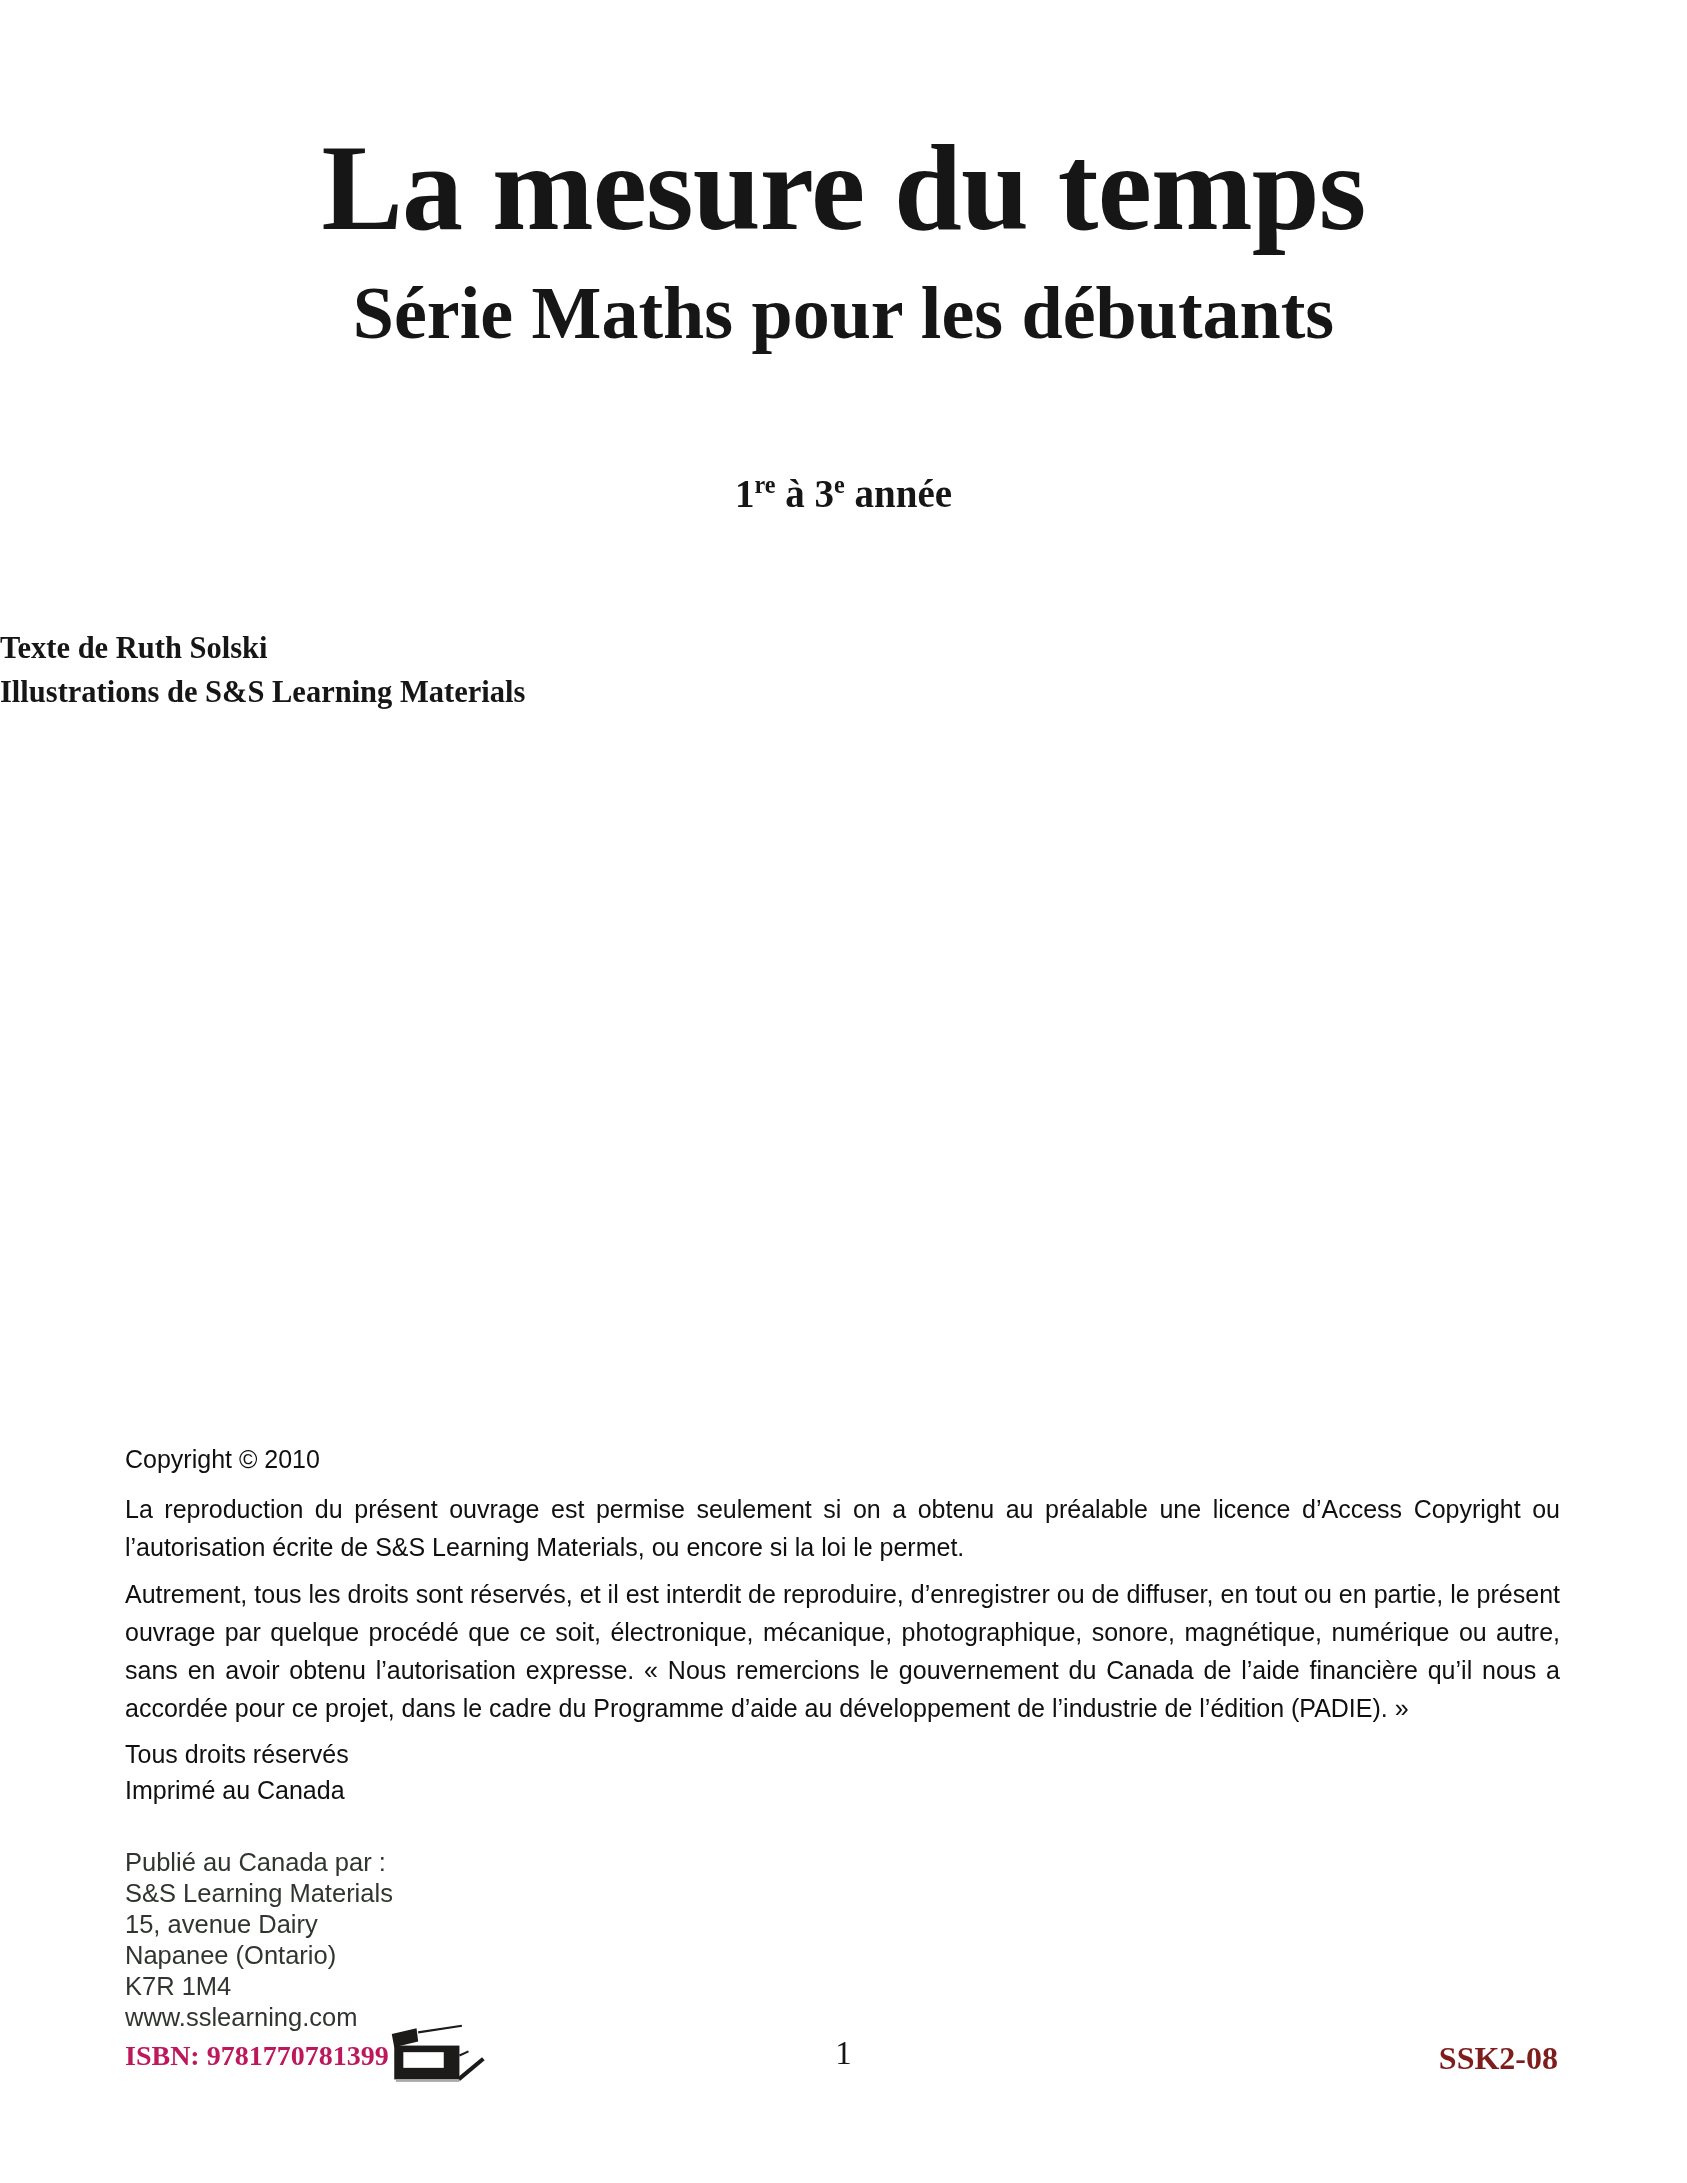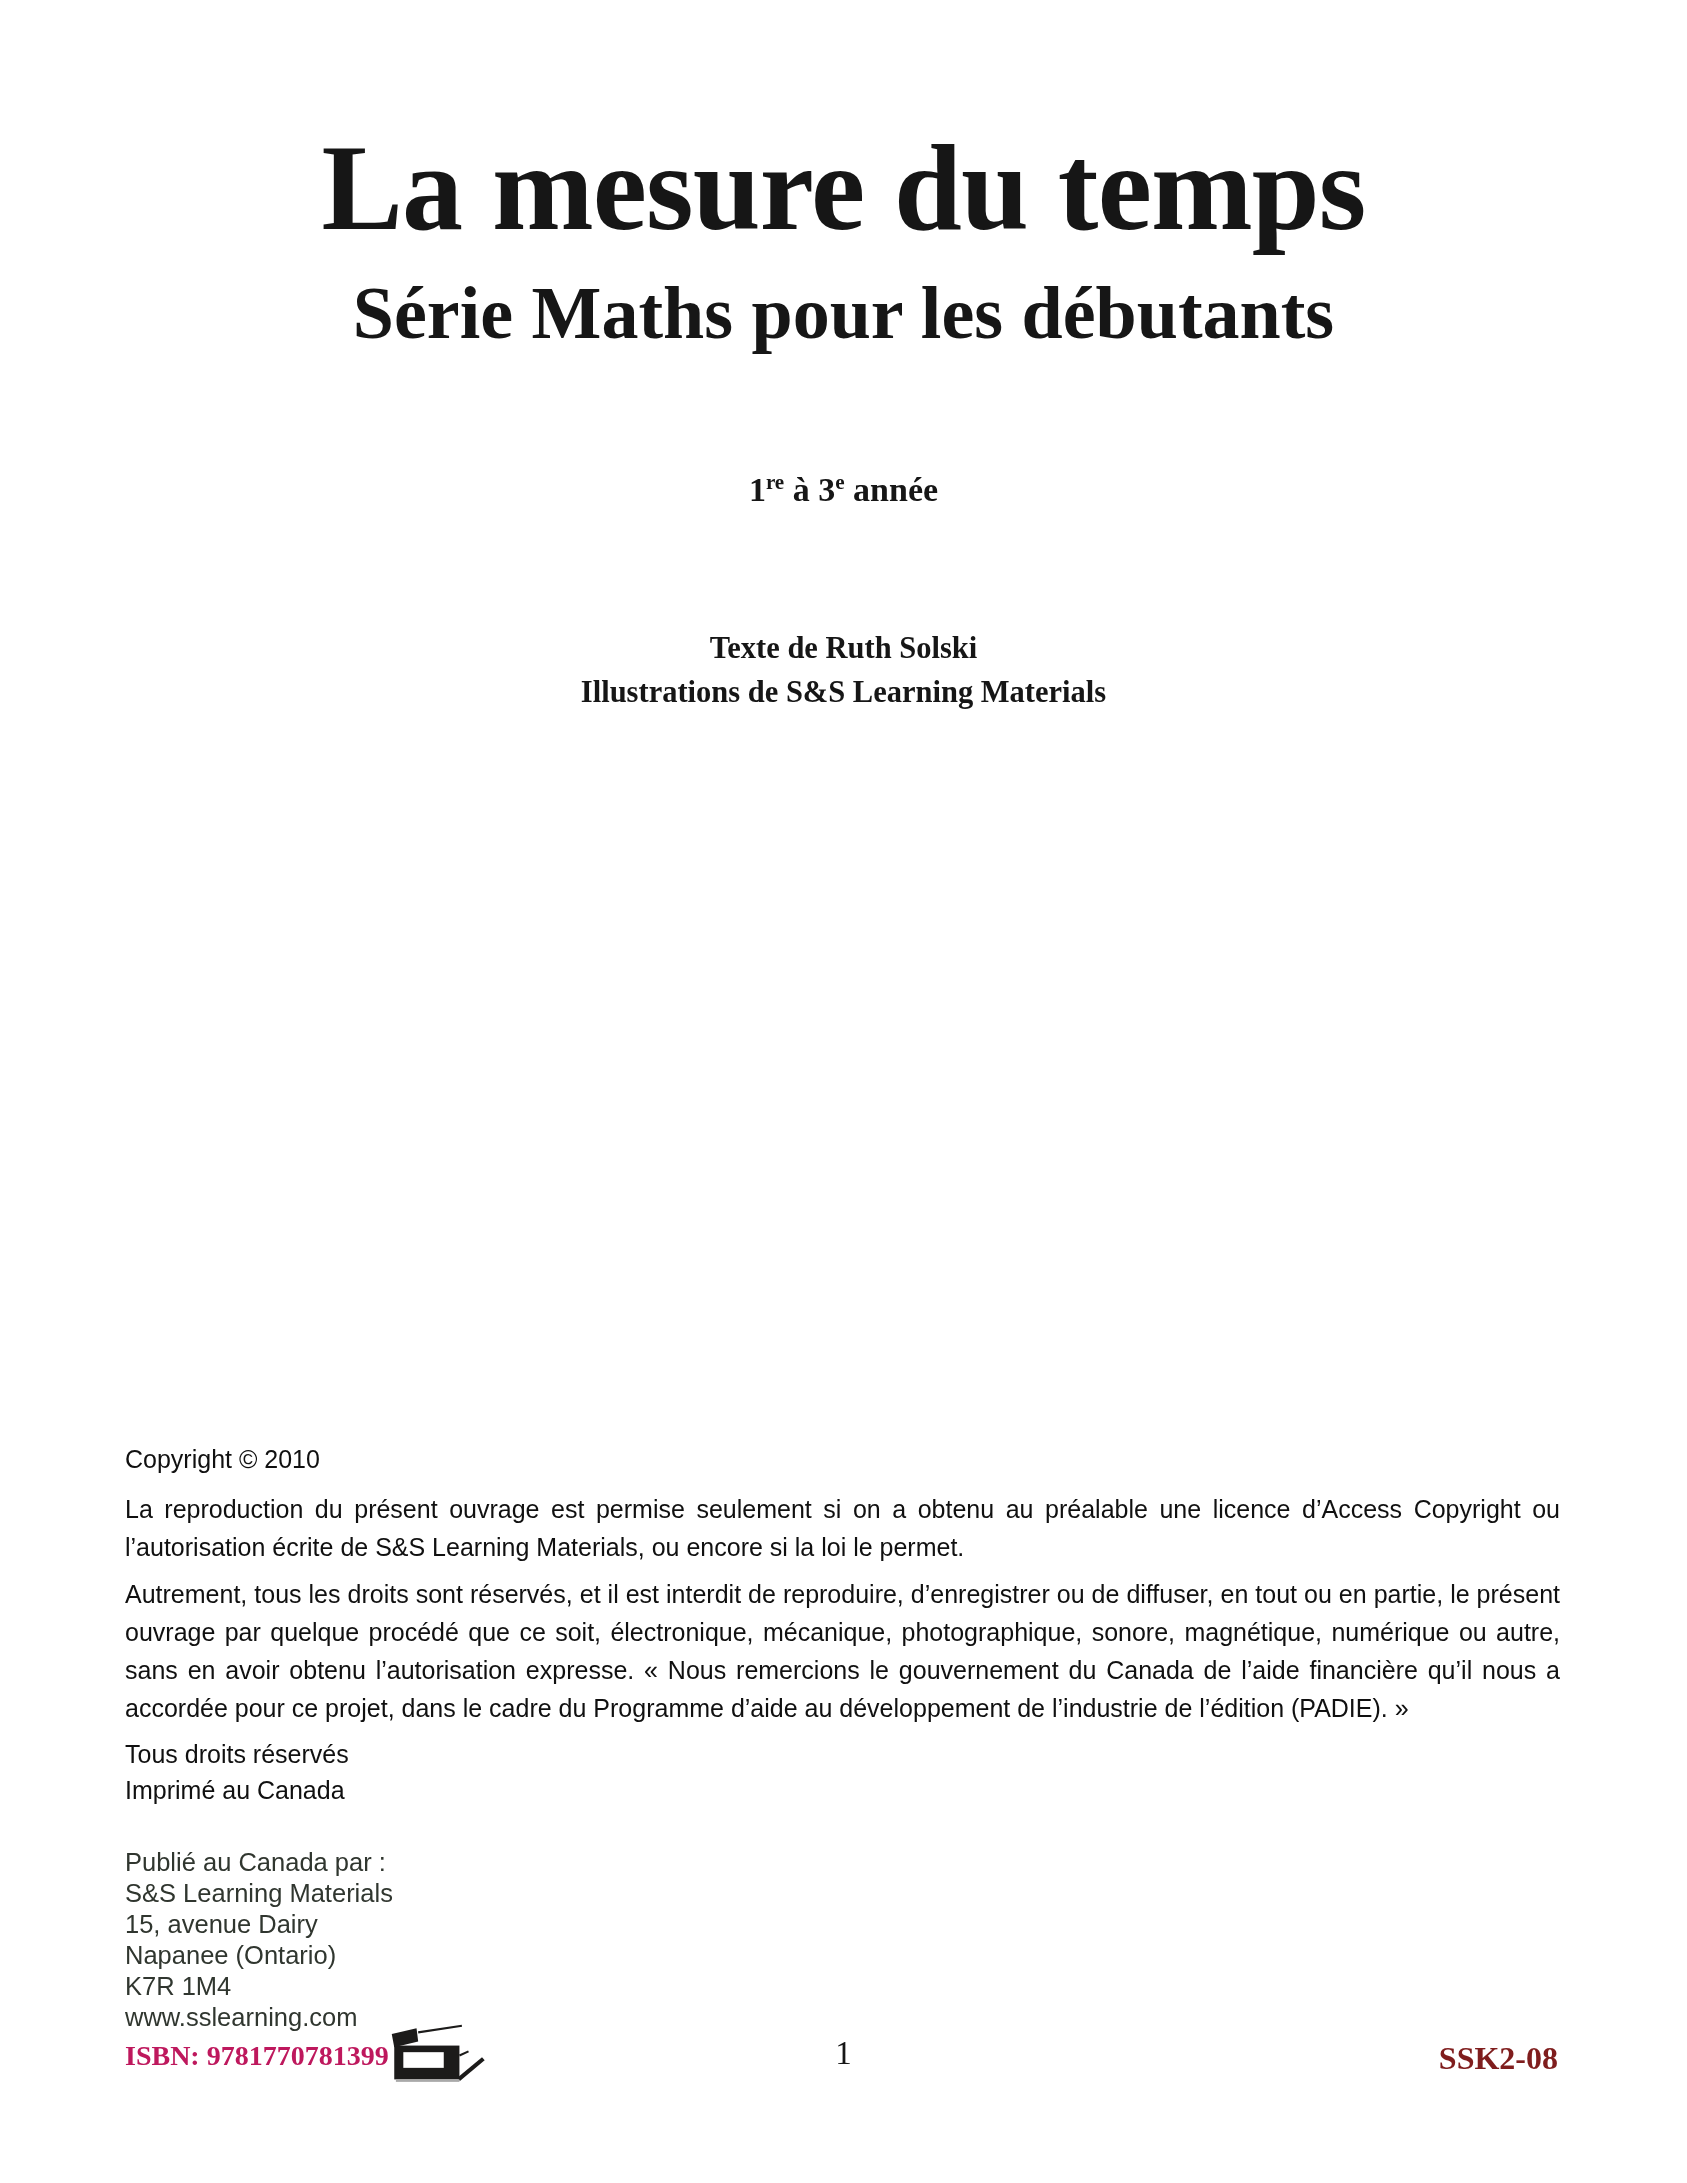--- a/index.html
+++ b/index.html
@@ -41,36 +41,35 @@
 
   
   .grade-line {
     position: absolute;
     top: 471px;
     left: 0;
     width: 1687px;
     text-align: center;
     font-family: "Liberation Serif", serif;
     font-weight: bold;
-    font-size: 34px;
+    font-size: 39px;
     color: #161616;
   }
   .grade-line sup {
     font-size: 0.62em;
     vertical-align: super;
     line-height: 0;
   }
 
   
   .credits {
     position: absolute;
     top: 626px;
     left: 0;
     width: 1687px;
-    text-align: center;
     font-family: "Liberation Serif", serif;
     font-weight: bold;
     font-size: 30.5px;
     line-height: 44px;
     color: #161616;
   }
 
   
   .legal {
     position: absolute;

